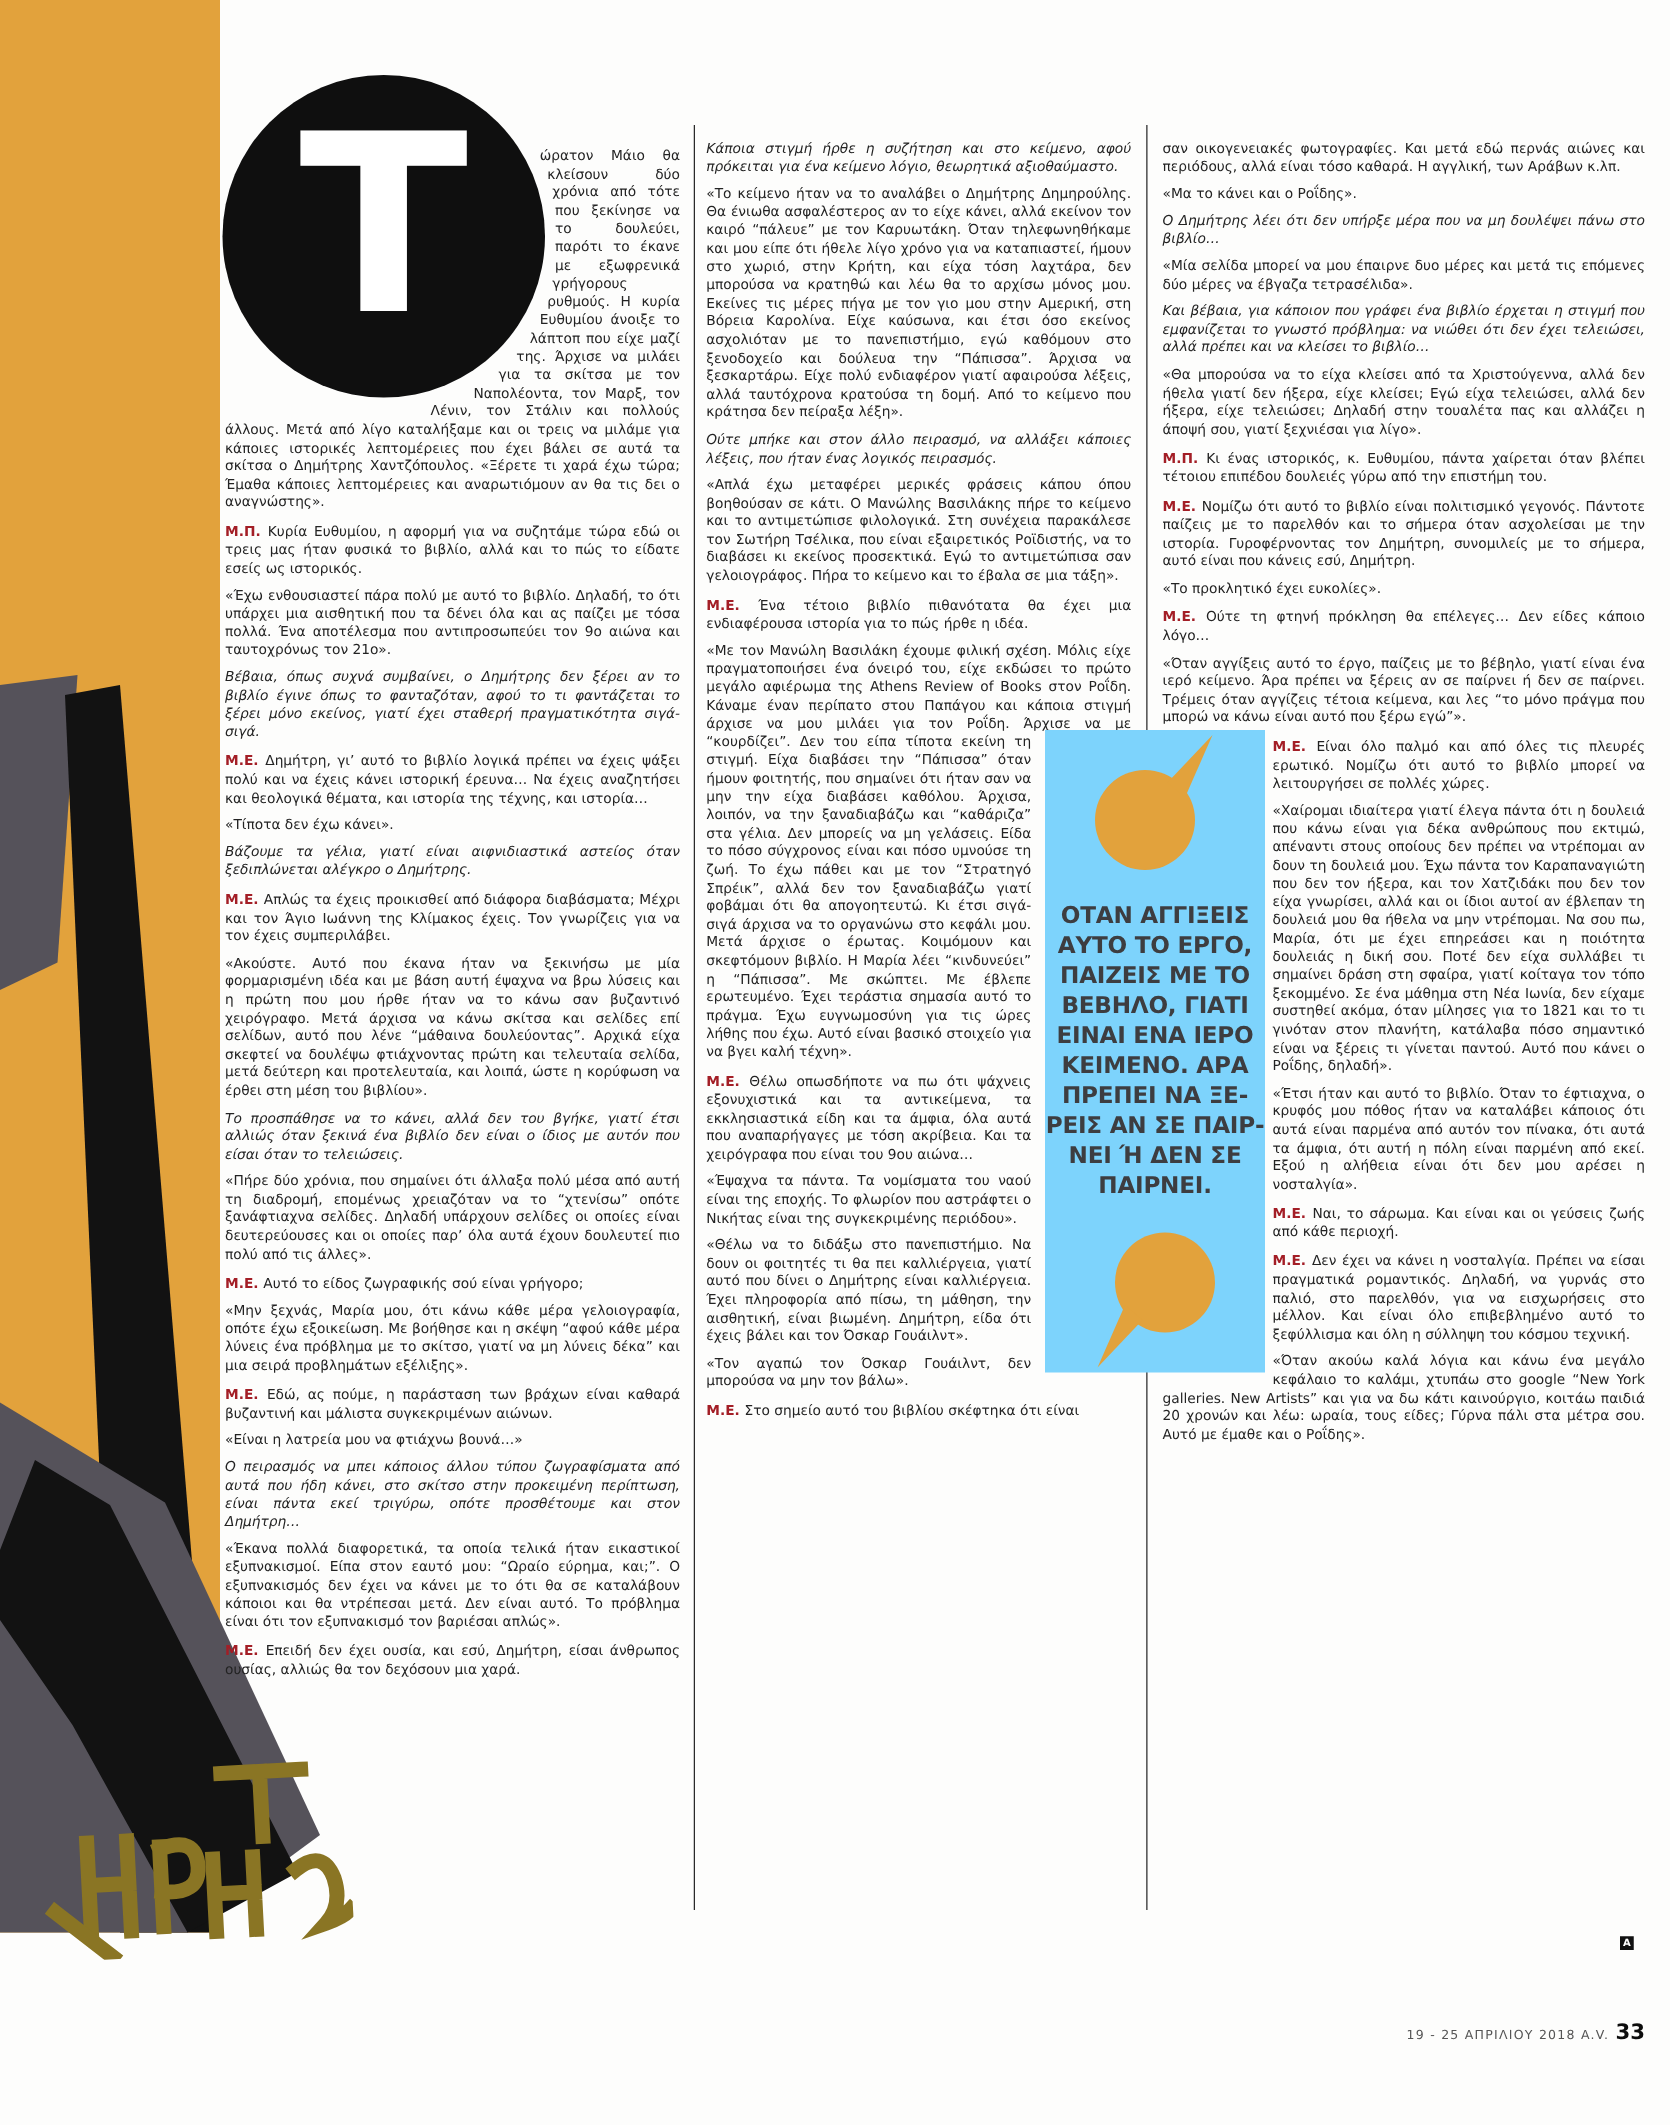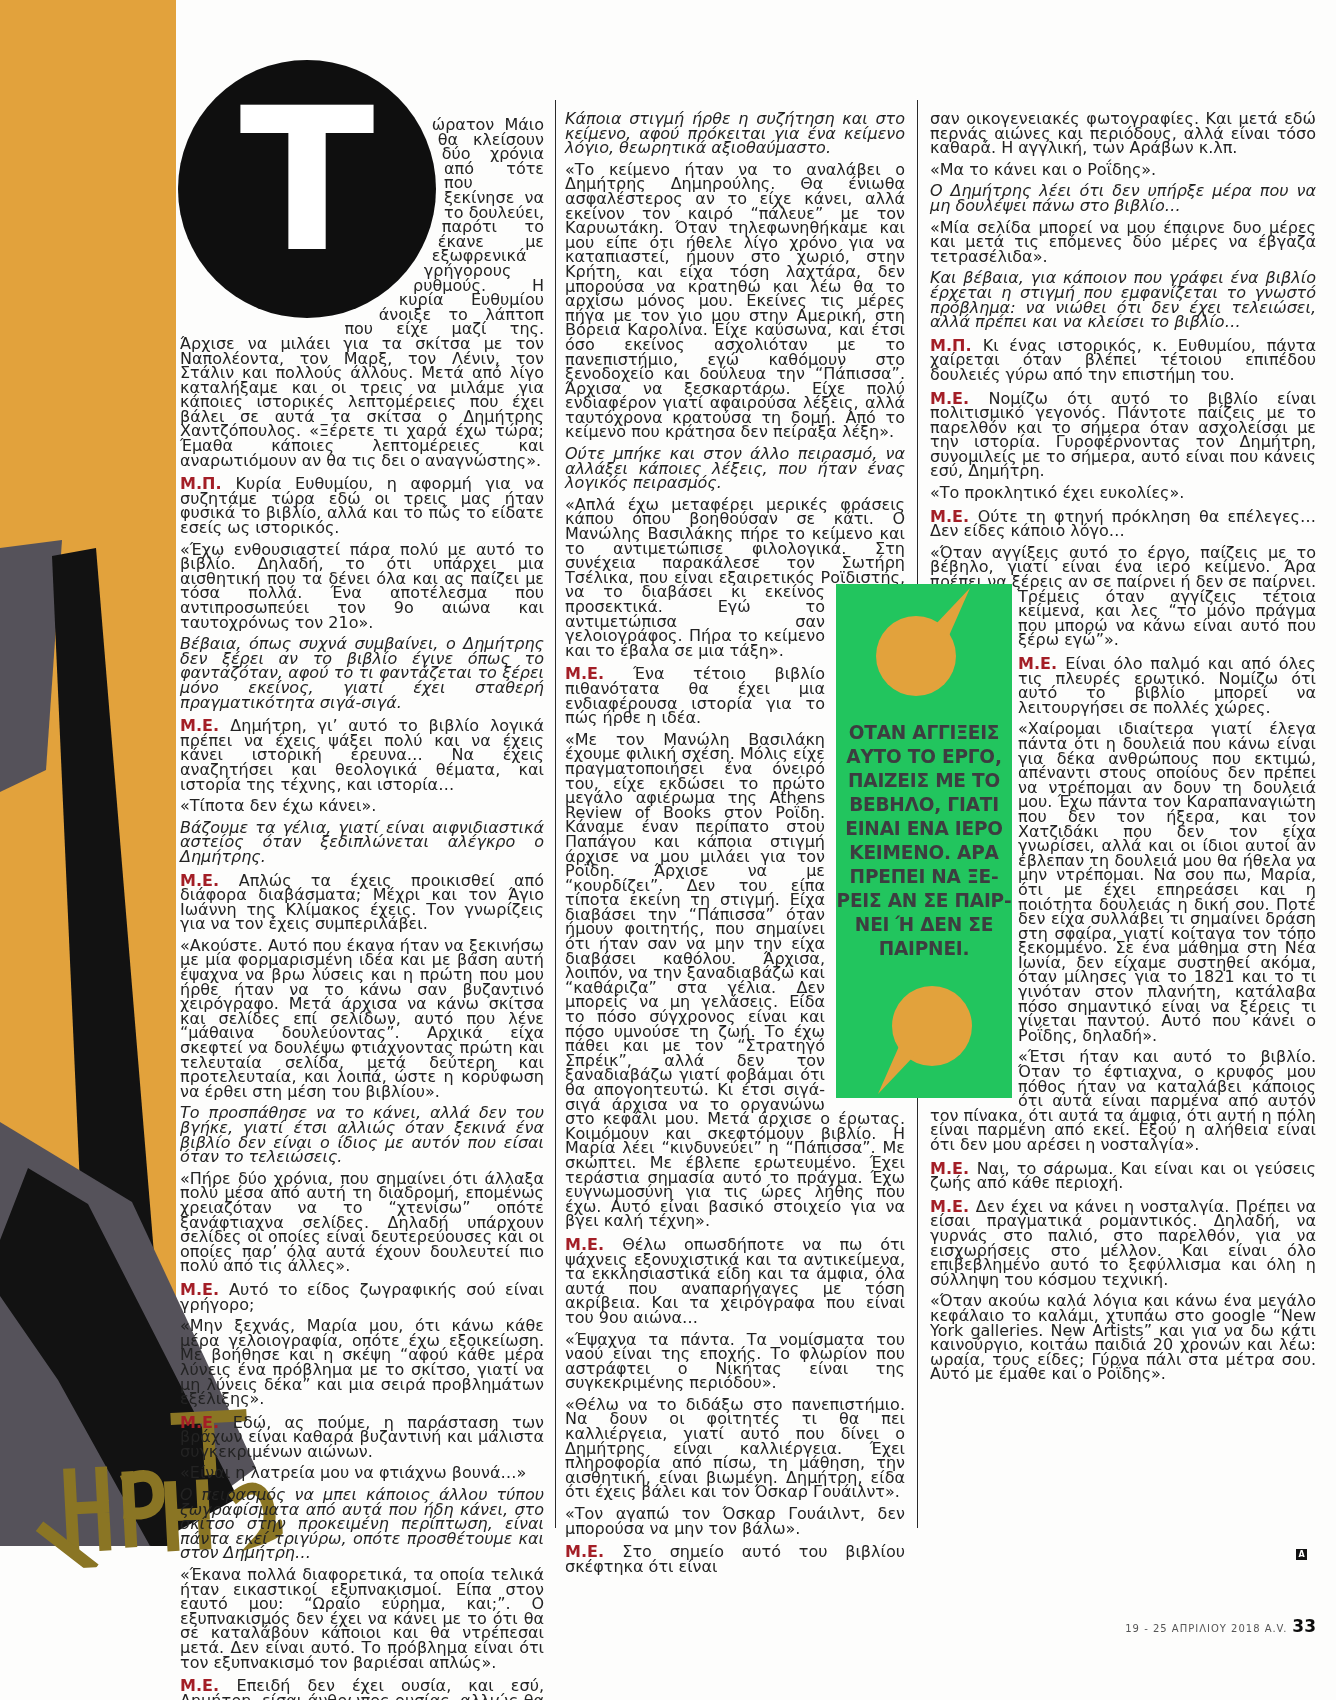--- a/index.html
+++ b/index.html
@@ -16,40 +16,40 @@
   .dropcap-circle{
     position:absolute;left:178px;top:60px;width:258px;height:258px;border-radius:50%;
     background:#0f0f0f;z-index:4;display:flex;align-items:center;justify-content:center;
   }
   .dropcap-letter{
     color:#ffffff;font-size:198px;font-weight:bold;line-height:1;
     transform:translateY(-8px);
   }
   
   .col{position:absolute;z-index:3;text-align:justify;}
-  .col p{margin:0 0 7px 0;font-size:16px;line-height:14.6px;}
+  .col p{margin:0 0 7px 0;font-size:11px;line-height:14.6px;}
   #col1{left:180px;top:118px;width:364px;height:1414px;}
   #col2{left:565px;top:112px;width:340px;height:1420px;}
   #col3{left:930px;top:112px;width:386px;height:1452px;}
   .rule{position:absolute;top:100px;height:1428px;width:1px;background:#2a2a2a;z-index:2;}
   #rule1{left:555px;}
   #rule2{left:917px;}
   
   .dropcap-spacer{float:left;width:264px;height:238px;
     shape-outside:circle(136px at 129px 73px);}
   .qwrap-right{float:right;width:80px;height:994px;
     shape-outside:inset(478px 0 0 0);}
   .qwrap-left{float:left;width:88px;height:994px;
     shape-outside:inset(478px 0 0 0);}
   .para.italic{font-style:italic;}
   .para.qa{margin-top:9px;}
   .spk{font-weight:bold;color:#a31e26;}
   
   .pullquote{
-    position:absolute;left:836px;top:584px;width:176px;height:514px;background:#22c55e;
+    position:absolute;left:836px;top:584px;width:176px;height:514px;background:#7dd3fc;
     z-index:5;display:flex;flex-direction:column;align-items:center;justify-content:space-between;
   }
   .pq-text{
     font-weight:bold;color:#3d3d40;font-size:18.5px;line-height:24px;text-align:center;
     white-space:pre-line;letter-spacing:-0.2px;
   }
   .pq-mark{flex:0 0 auto;}
   
   .footer{
     position:absolute;right:20px;top:1616px;z-index:3;font-size:10px;color:#555;
@@ -124,20 +124,21 @@
     <p class="para body">«Τον αγαπώ τον Όσκαρ Γουάιλντ, δεν μπορούσα να μην τον βάλω».</p>
     <p class="para qa"><span class="spk">Μ.Ε. </span>Στο σημείο αυτό του βιβλίου σκέφτηκα ότι είναι</p>
   </div>
 <div class="col" id="col3">
   <div class="qwrap-left"></div>
 <p class="para body">σαν οικογενειακές φωτογραφίες. Και μετά εδώ περνάς αιώνες και περιόδους, αλλά είναι τόσο καθαρά. Η αγγλική, των Αράβων κ.λπ.</p>
     <p class="para body">«Μα το κάνει και ο Ροΐδης».</p>
     <p class="para italic">Ο Δημήτρης λέει ότι δεν υπήρξε μέρα που να μη δουλέψει πάνω στο βιβλίο…</p>
     <p class="para body">«Μία σελίδα μπορεί να μου έπαιρνε δυο μέρες και μετά τις επόμενες δύο μέρες να έβγαζα τετρασέλιδα».</p>
     <p class="para italic">Και βέβαια, για κάποιον που γράφει ένα βιβλίο έρχεται η στιγμή που εμφανίζεται το γνωστό πρόβλημα: να νιώθει ότι δεν έχει τελειώσει, αλλά πρέπει και να κλείσει το βιβλίο…</p>
+    <p class="para body">«Θα μπορούσα να το είχα κλείσει από τα Χριστούγεννα, αλλά δεν ήθελα γιατί δεν ήξερα, είχε κλείσει; Εγώ είχα τελειώσει, αλλά δεν ήξερα, είχε τελειώσει; Δηλαδή στην τουαλέτα πας και αλλάζει η άποψή σου, γιατί ξεχνιέσαι για λίγο».</p>
     <p class="para qa"><span class="spk">Μ.Π. </span>Κι ένας ιστορικός, κ. Ευθυμίου, πάντα χαίρεται όταν βλέπει τέτοιου επιπέδου δουλειές γύρω από την επιστήμη του.</p>
     <p class="para qa"><span class="spk">Μ.Ε. </span>Νομίζω ότι αυτό το βιβλίο είναι πολιτισμικό γεγονός. Πάντοτε παίζεις με το παρελθόν και το σήμερα όταν ασχολείσαι με την ιστορία. Γυροφέρνοντας τον Δημήτρη, συνομιλείς με το σήμερα, αυτό είναι που κάνεις εσύ, Δημήτρη.</p>
     <p class="para body">«Το προκλητικό έχει ευκολίες».</p>
     <p class="para qa"><span class="spk">Μ.Ε. </span>Ούτε τη φτηνή πρόκληση θα επέλεγες… Δεν είδες κάποιο λόγο…</p>
     <p class="para body">«Όταν αγγίξεις αυτό το έργο, παίζεις με το βέβηλο, γιατί είναι ένα ιερό κείμενο. Άρα πρέπει να ξέρεις αν σε παίρνει ή δεν σε παίρνει. Τρέμεις όταν αγγίζεις τέτοια κείμενα, και λες “το μόνο πράγμα που μπορώ να κάνω είναι αυτό που ξέρω εγώ”».</p>
     <p class="para qa"><span class="spk">Μ.Ε. </span>Είναι όλο παλμό και από όλες τις πλευρές ερωτικό. Νομίζω ότι αυτό το βιβλίο μπορεί να λειτουργήσει σε πολλές χώρες.</p>
     <p class="para body">«Χαίρομαι ιδιαίτερα γιατί έλεγα πάντα ότι η δουλειά που κάνω είναι για δέκα ανθρώπους που εκτιμώ, απέναντι στους οποίους δεν πρέπει να ντρέπομαι αν δουν τη δουλειά μου. Έχω πάντα τον Καραπαναγιώτη που δεν τον ήξερα, και τον Χατζιδάκι που δεν τον είχα γνωρίσει, αλλά και οι ίδιοι αυτοί αν έβλεπαν τη δουλειά μου θα ήθελα να μην ντρέπομαι. Να σου πω, Μαρία, ότι με έχει επηρεάσει και η ποιότητα δουλειάς η δική σου. Ποτέ δεν είχα συλλάβει τι σημαίνει δράση στη σφαίρα, γιατί κοίταγα τον τόπο ξεκομμένο. Σε ένα μάθημα στη Νέα Ιωνία, δεν είχαμε συστηθεί ακόμα, όταν μίλησες για το 1821 και το τι γινόταν στον πλανήτη, κατάλαβα πόσο σημαντικό είναι να ξέρεις τι γίνεται παντού. Αυτό που κάνει ο Ροΐδης, δηλαδή».</p>
     <p class="para body">«Έτσι ήταν και αυτό το βιβλίο. Όταν το έφτιαχνα, ο κρυφός μου πόθος ήταν να καταλάβει κάποιος ότι αυτά είναι παρμένα από αυτόν τον πίνακα, ότι αυτά τα άμφια, ότι αυτή η πόλη είναι παρμένη από εκεί. Εξού η αλήθεια είναι ότι δεν μου αρέσει η νοσταλγία».</p>
     <p class="para qa"><span class="spk">Μ.Ε. </span>Ναι, το σάρωμα. Και είναι και οι γεύσεις ζωής από κάθε περιοχή.</p>
     <p class="para qa"><span class="spk">Μ.Ε. </span>Δεν έχει να κάνει η νοσταλγία. Πρέπει να είσαι πραγματικά ρομαντικός. Δηλαδή, να γυρνάς στο παλιό, στο παρελθόν, για να εισχωρήσεις στο μέλλον. Και είναι όλο επιβεβλημένο αυτό το ξεφύλλισμα και όλη η σύλληψη του κόσμου τεχνική.</p>

